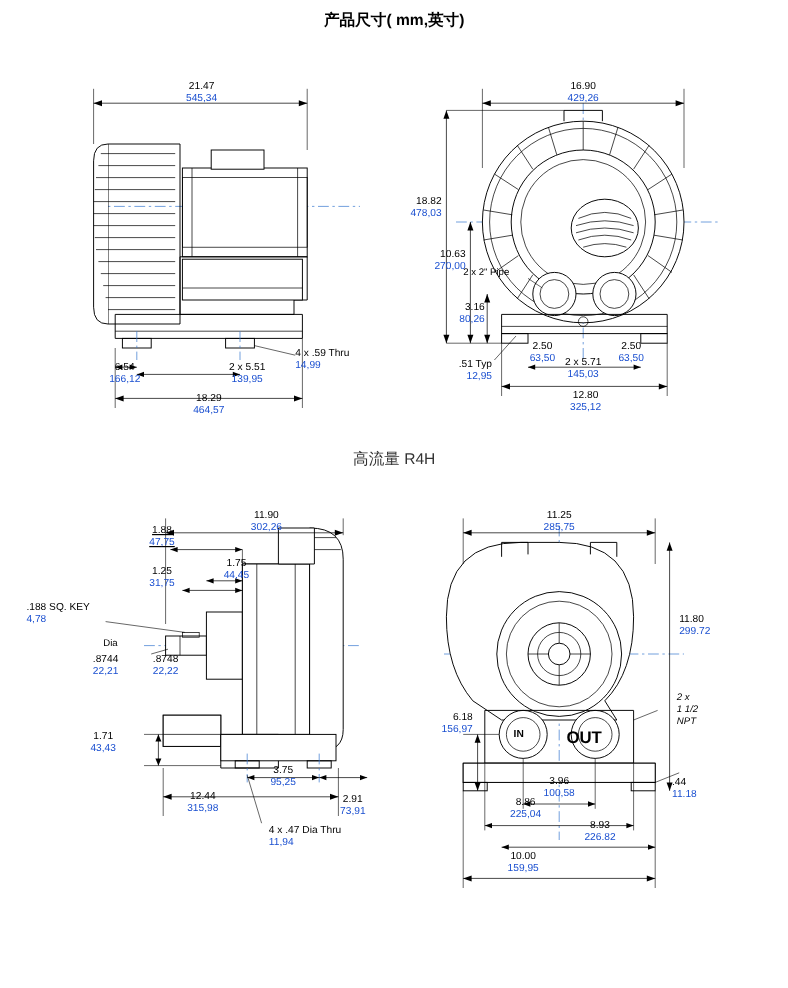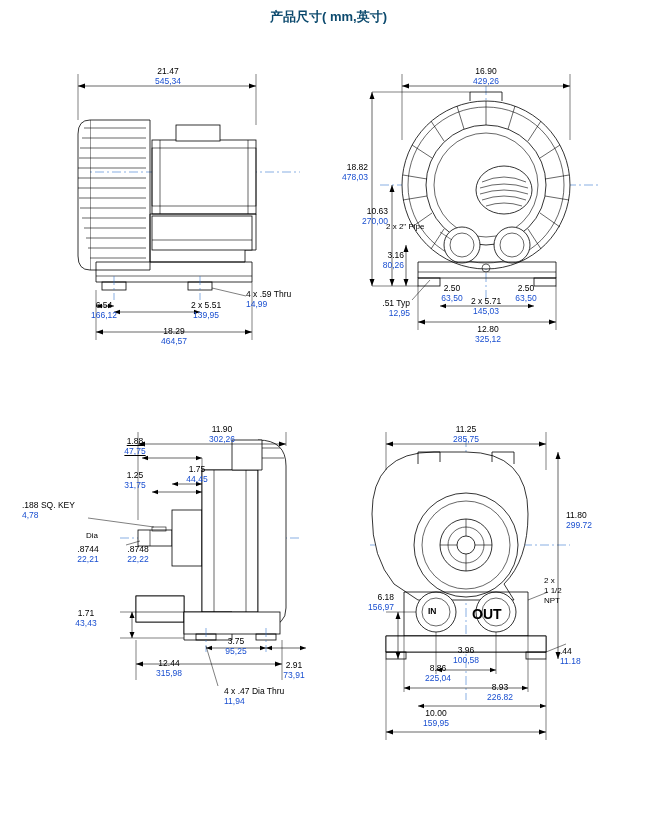--- a/index.html
+++ b/index.html
@@ -9,21 +9,21 @@
     font-family:"Liberation Sans", sans-serif;
     color:#000;
     position:relative;
     overflow:hidden;
   }
   .page{position:relative;width:657px;height:823px;}
 
   .title{
     position:absolute;left:0;right:0;top:8px;
     text-align:center;
-    font-size:13px;font-weight:bold;color:#0c4a6e;
+    font-size:13px;font-weight:bold;color:#000000;
   }
   .section-label{
     position:absolute;left:0;right:0;
     text-align:center;
     font-size:13px;color:#333;
   }
   #label-mid{top:374px;}
   #label-bottom{top:793px;}
 
   
@@ -430,20 +430,21 @@
   <div class="dim center" style="left:448px;top:324px;width:80px;">
     <span class="inch">12.80</span>
     <span class="mm">325,12</span>
   </div>
   <div class="dim right" style="left:348px;top:298px;width:62px;">
     <span class="inch">.51 Typ</span>
     <span class="mm">12,95</span>
   </div>
   <div class="note" style="left:386px;top:222px;">2 x 2" Pipe</div>
 
+  <div class="section-label" id="label-mid">高流量 R4H</div>
 
   <div class="dim center" style="left:182px;top:424px;width:80px;">
     <span class="inch">11.90</span>
     <span class="mm">302,26</span>
   </div>
   <div class="dim center" style="left:106px;top:436px;width:58px;text-decoration:underline;">
     <span class="inch">1.88</span>
     <span class="mm">47,75</span>
   </div>
   <div class="dim center" style="left:106px;top:470px;width:58px;">
@@ -516,19 +517,19 @@
     <span class="mm">226.82</span>
   </div>
   <div class="dim center" style="left:406px;top:708px;width:60px;">
     <span class="inch">10.00</span>
     <span class="mm">159,95</span>
   </div>
   <div class="dim" style="left:560px;top:646px;">
     <span class="inch">.44</span>
     <span class="mm">11.18</span>
   </div>
-  <div class="note" style="left:544px;top:576px;white-space:pre;line-height:10px;">2 x
+  <div class="note" style="left:564px;top:576px;white-space:pre;line-height:10px;font-style:italic;">2 x
 1 1/2
 NPT</div>
   <div class="note" style="left:428px;top:606px;font-size:8.5px;font-weight:bold;">IN</div>
   <div class="note" style="left:472px;top:606px;font-size:14px;font-weight:bold;">OUT</div>
 
 </div>
 
 </body></html>

